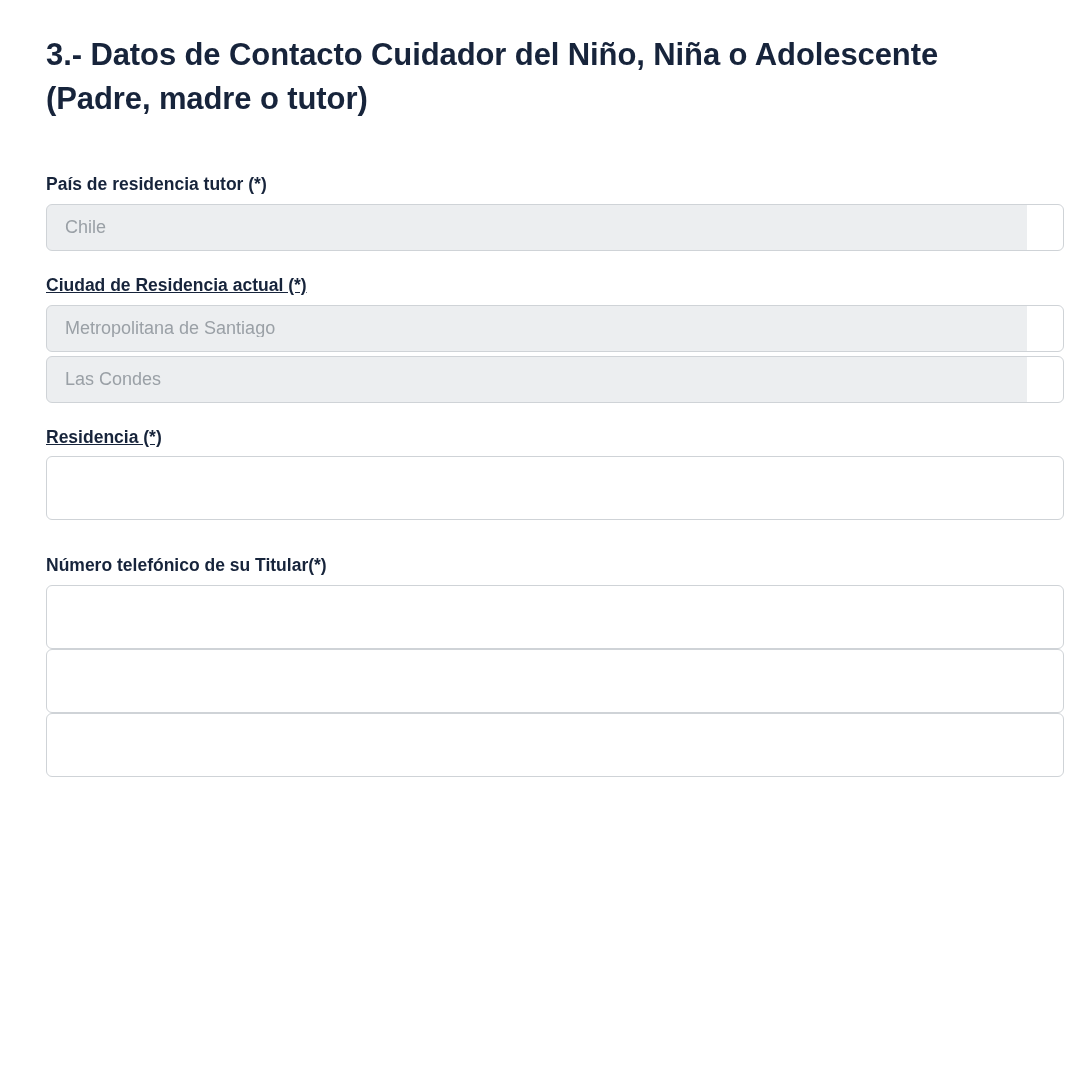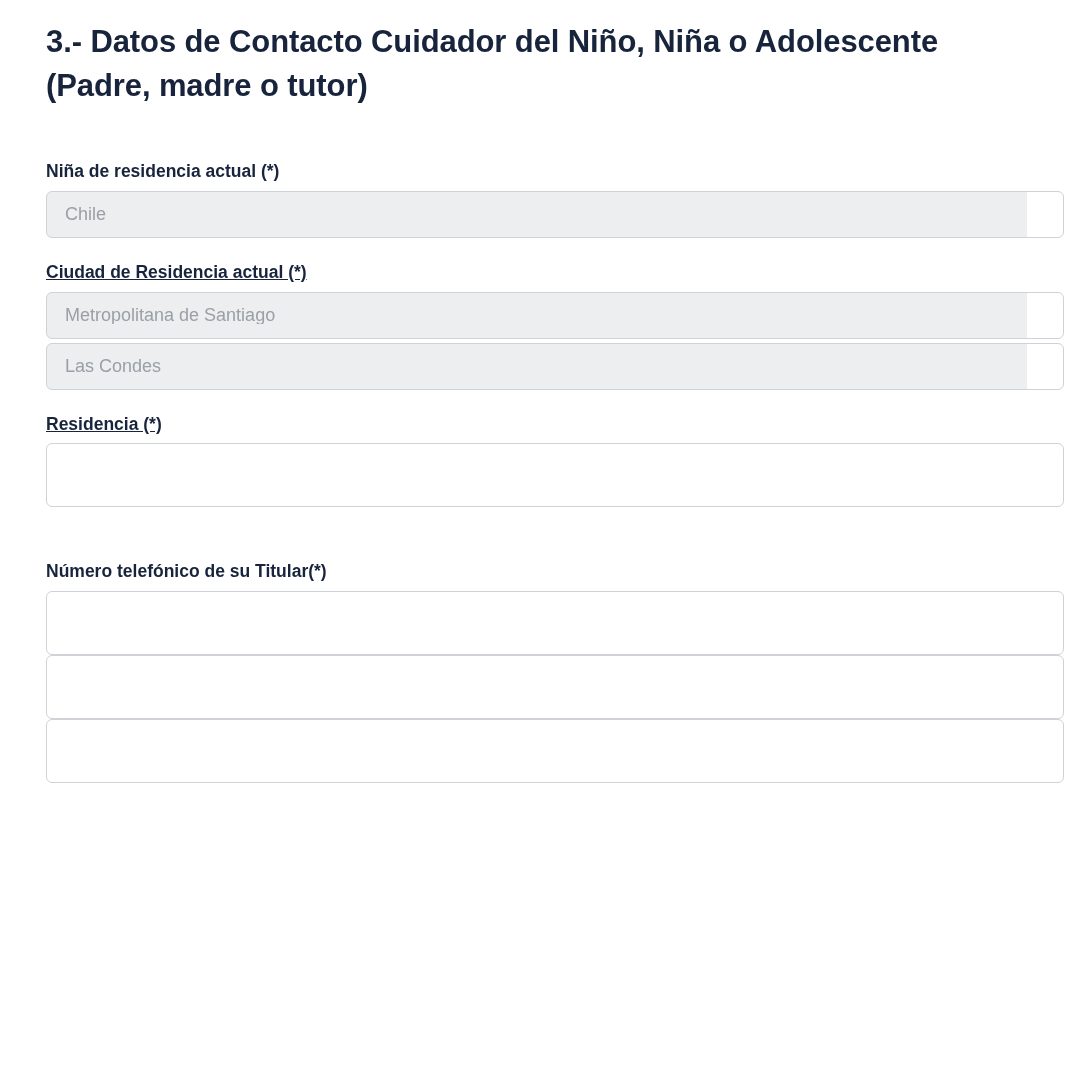--- a/index.html
+++ b/index.html
@@ -8,21 +8,21 @@
     background: #ffffff;
   }
   body {
     width: 1090px;
     height: 1074px;
     font-family: "Liberation Sans", sans-serif;
     color: #152238;
     overflow: hidden;
   }
   .page {
-    padding: 20px 46px 0 46px;
+    padding: 33px 46px 0 46px;
     box-sizing: border-box;
     width: 1090px;
   }
   .section-title {
     font-size: 31px;
     font-weight: bold;
     line-height: 1.42;
     letter-spacing: -0.1px;
     color: #17243b;
     margin: 0 0 0 0;
@@ -32,21 +32,21 @@
     margin-top: 52px;
   }
   .field-label {
     font-size: 17.5px;
     font-weight: bold;
     color: #17243b;
     line-height: 1.3;
     margin: 0 0 8px 0;
   }
   .field-label.spaced {
-    margin-top: 53px;
+    margin-top: 34px;
   }
   .field-label.tight {
     margin-top: 23px;
     text-decoration: underline;
   }
   .input-box {
     box-sizing: border-box;
     width: 1018px;
     height: 47px;
     border: 1px solid #cfd3d7;
@@ -76,21 +76,21 @@
 </style>
 </head>
 <body>
 
 <div class="page">
 
   <h1 class="section-title">3.- Datos de Contacto Cuidador del Niño, Niña o Adolescente (Padre, madre o tutor)</h1>
 
   <div class="fields">
 
-    <div class="field-label">Niña de residencia actual (*)</div>
+    <div class="field-label">País de residencia tutor (*)</div>
     <div class="input-box filled">
       <span class="input-value">Chile</span>
     </div>
 
     <div class="field-label tight">Ciudad de Residencia actual (*)</div>
     <div class="input-box filled">
       <span class="input-value">Metropolitana de Santiago</span>
     </div>
     <div class="gap-sm"></div>
     <div class="input-box filled">

